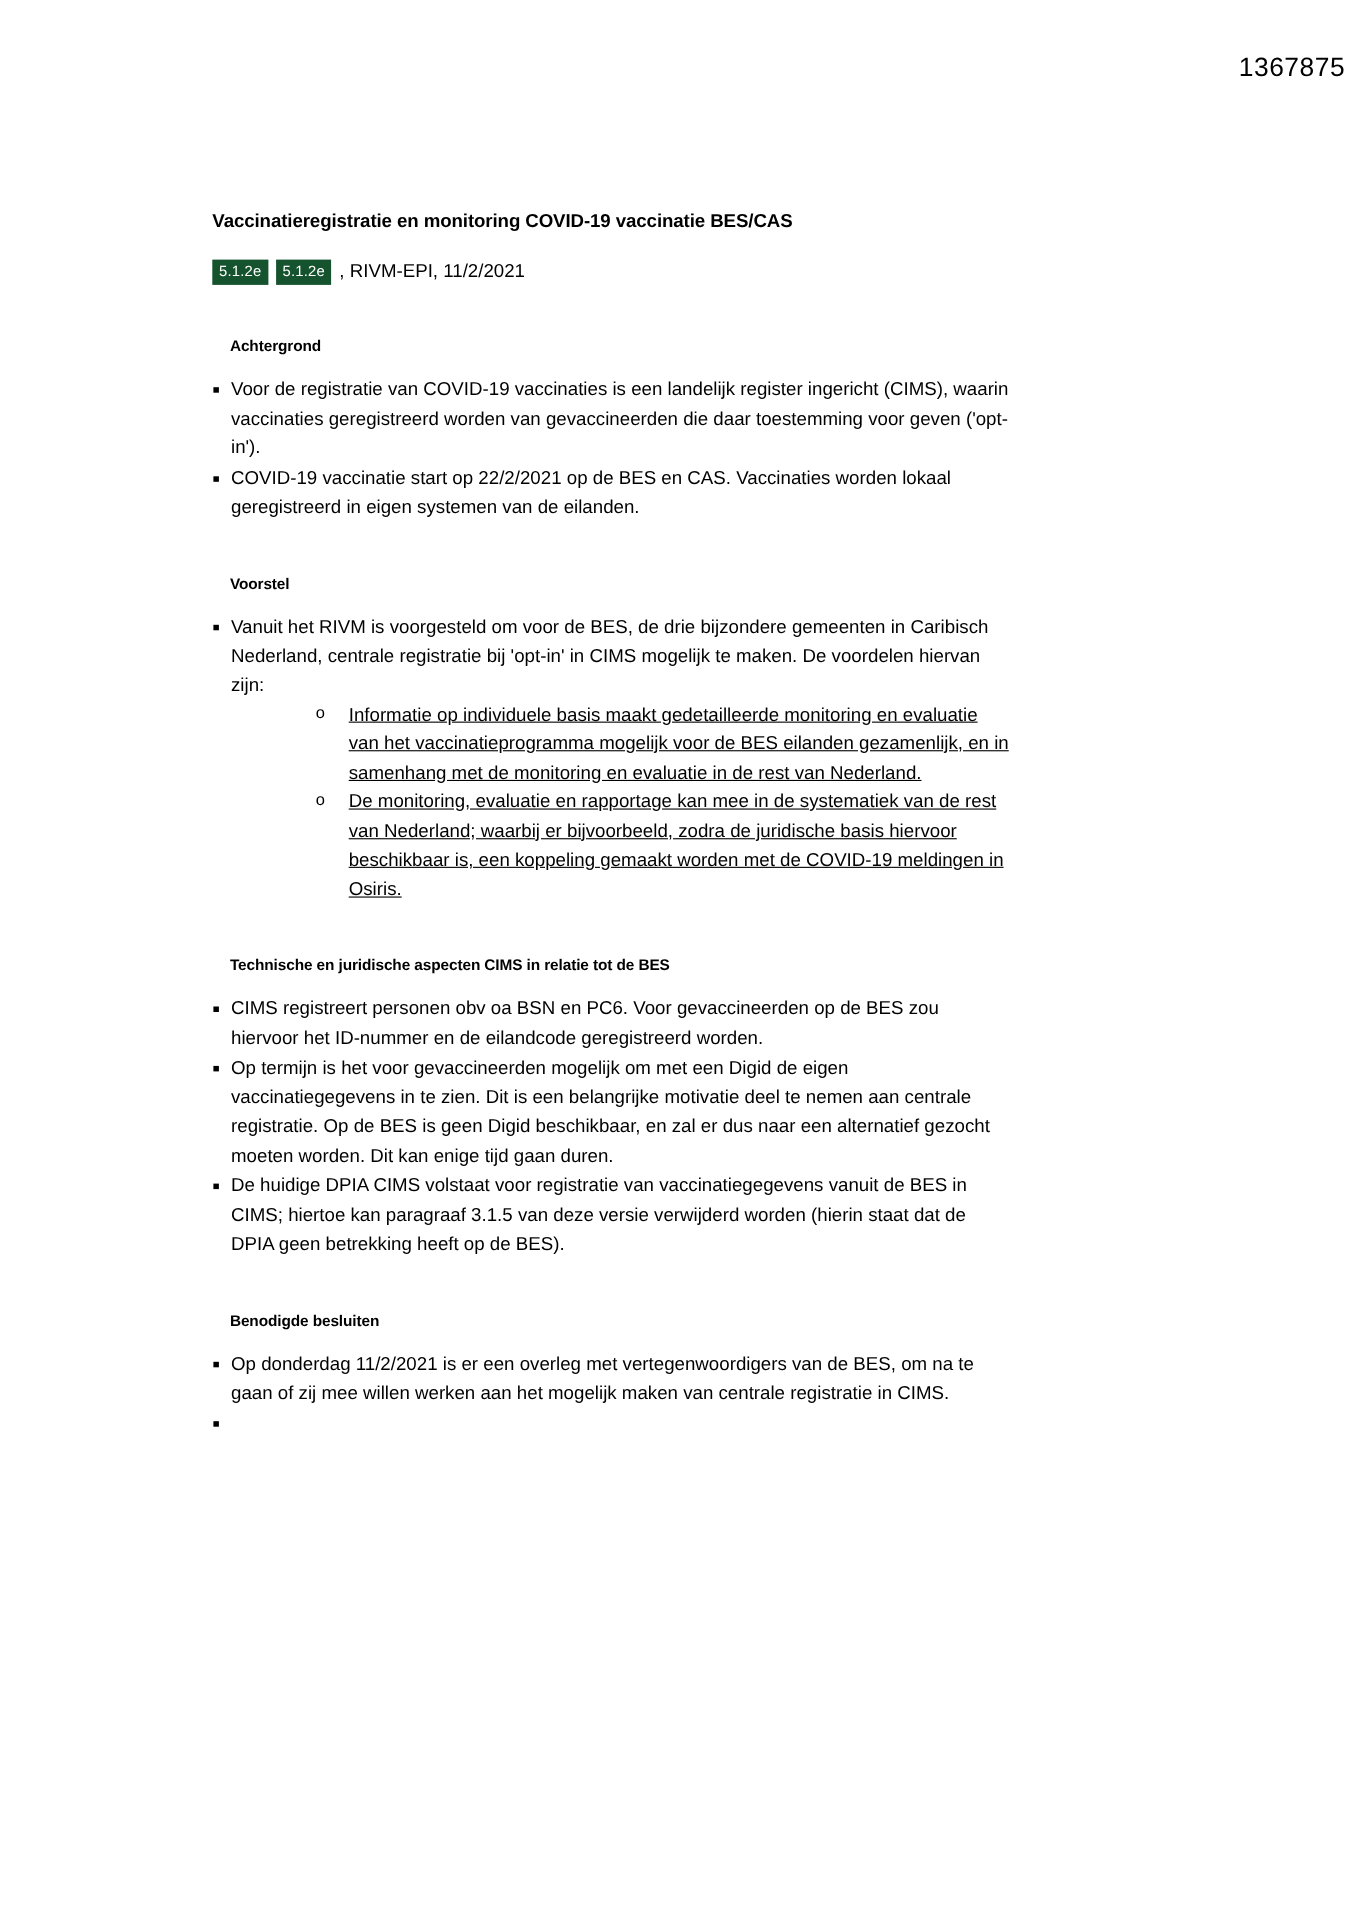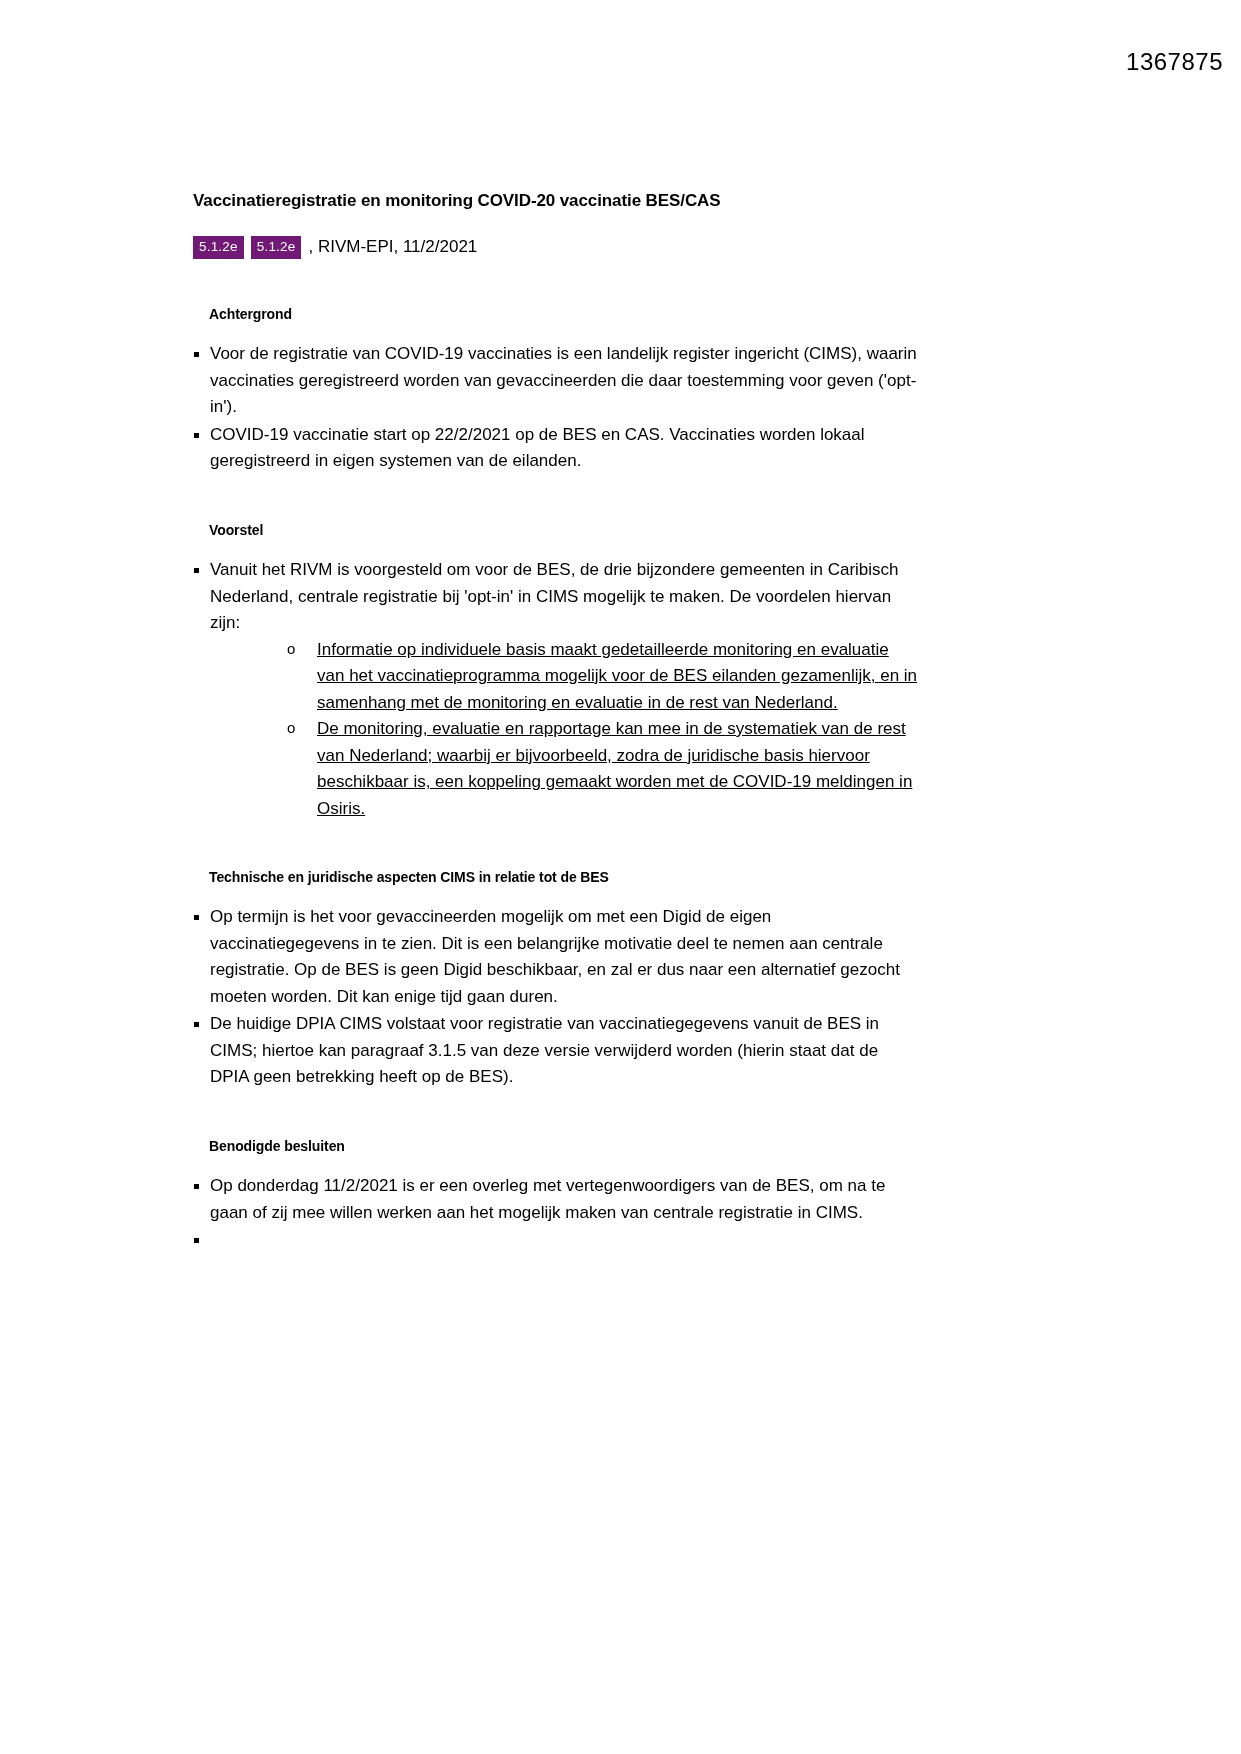--- a/index.html
+++ b/index.html
@@ -44,21 +44,21 @@
   .byline {
     font-size: 17px;
     margin: 0 0 46px 0;
     line-height: 1.35;
     display: flex;
     align-items: center;
     flex-wrap: wrap;
   }
   .redaction {
     display: inline-block;
-    background: #701a75;
+    background: #14532d;
     color: #ffffff;
     font-size: 13.5px;
     line-height: 1;
     padding: 4px 6px 5px 6px;
     margin-right: 7px;
     font-family: "Liberation Sans", sans-serif;
     vertical-align: middle;
     letter-spacing: 0.2px;
   }
   .byline-text {
@@ -136,21 +136,21 @@
 </style>
 </head>
 <body>
 
 <div class="page">
 
   <div class="doc-number">1367875</div>
 
   <div class="content">
 
-    <div class="doc-title">Vaccinatieregistratie en monitoring COVID-20 vaccinatie BES/CAS</div>
+    <div class="doc-title">Vaccinatieregistratie en monitoring COVID-19 vaccinatie BES/CAS</div>
 
     <div class="byline">
       <span class="redaction">5.1.2e</span>
       <span class="redaction">5.1.2e</span>
       <span class="byline-text">, RIVM-EPI, 11/2/2021</span>
     </div>
 
     <div class="section-block">
       <h2 class="section">Achtergrond</h2>
       <ul class="bullets">
@@ -177,20 +177,23 @@
             </li>
           </ul>
         </li>
       </ul>
     </div>
 
     <div class="section-block">
       <h2 class="section">Technische en juridische aspecten CIMS in relatie tot de BES</h2>
       <ul class="bullets">
         <li class="nojustify">
+          <span class="para">CIMS registreert personen obv oa BSN en PC6. Voor gevaccineerden op de BES zou hiervoor het ID-nummer en de eilandcode geregistreerd worden.</span>
+        </li>
+        <li class="nojustify">
           <span class="para">Op termijn is het voor gevaccineerden mogelijk om met een Digid de eigen vaccinatiegegevens in te zien. Dit is een belangrijke motivatie deel te nemen aan centrale registratie. Op de BES is geen Digid beschikbaar, en zal er dus naar een alternatief gezocht moeten worden. Dit kan enige tijd gaan duren.</span>
         </li>
         <li class="justify">
           <span class="para">De huidige DPIA CIMS volstaat voor registratie van vaccinatiegegevens vanuit de BES in CIMS; hiertoe kan paragraaf 3.1.5 van deze versie verwijderd worden (hierin staat dat de DPIA geen betrekking heeft op de BES).</span>
         </li>
       </ul>
     </div>
 
     <div class="section-block">
       <h2 class="section">Benodigde besluiten</h2>

